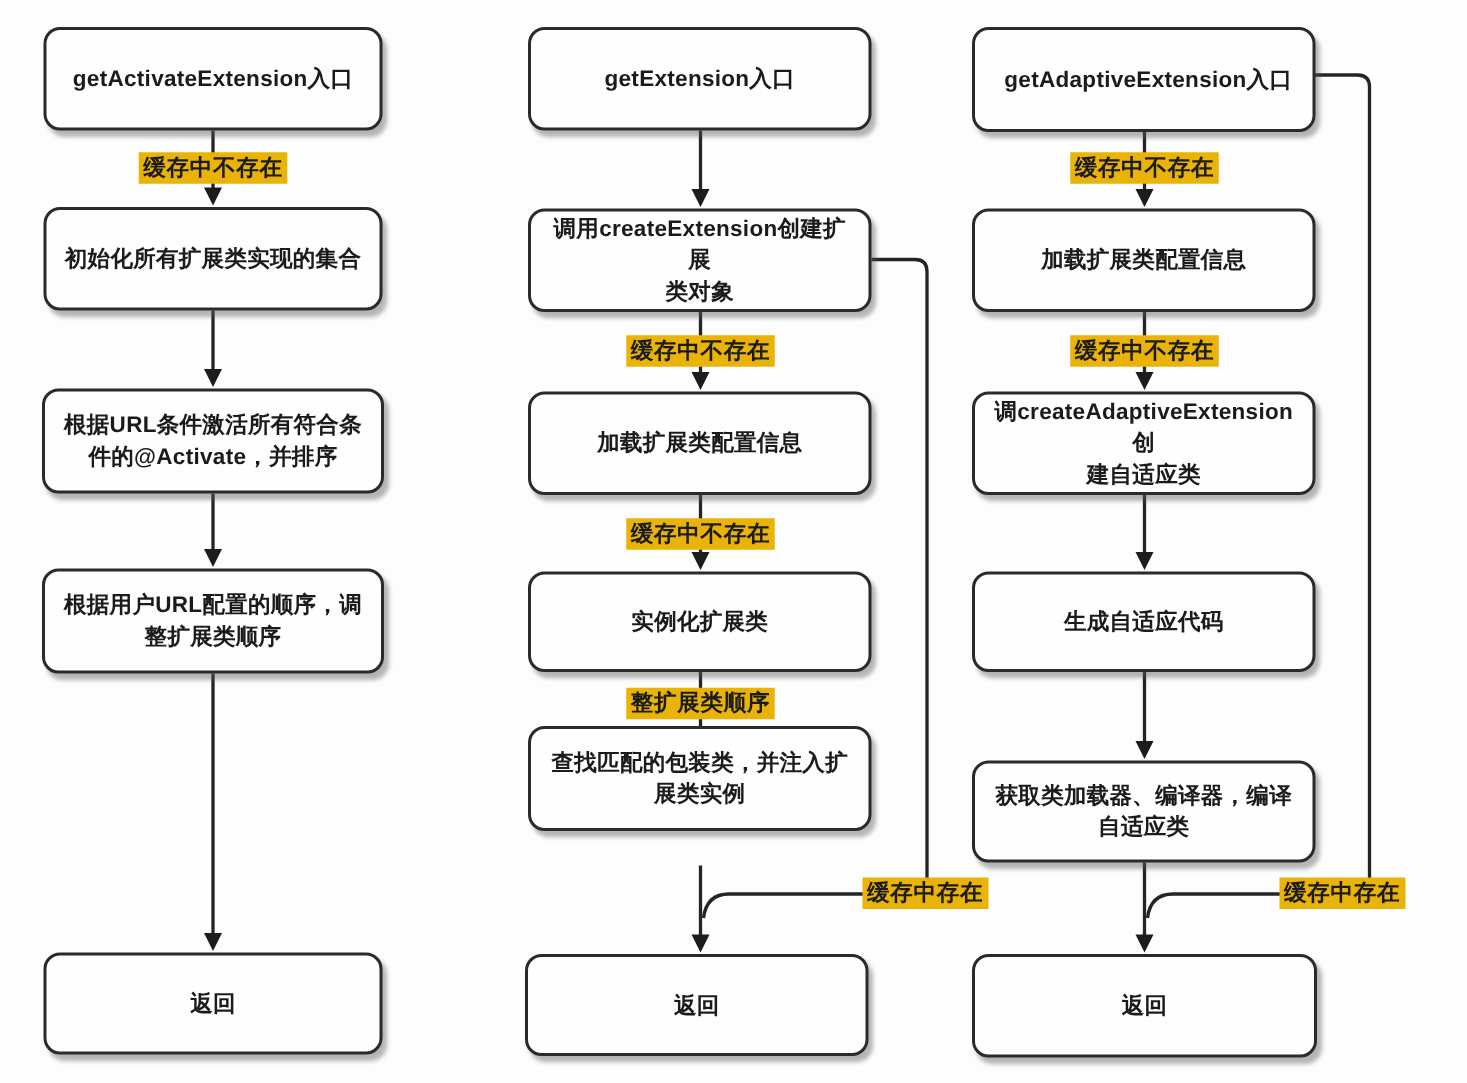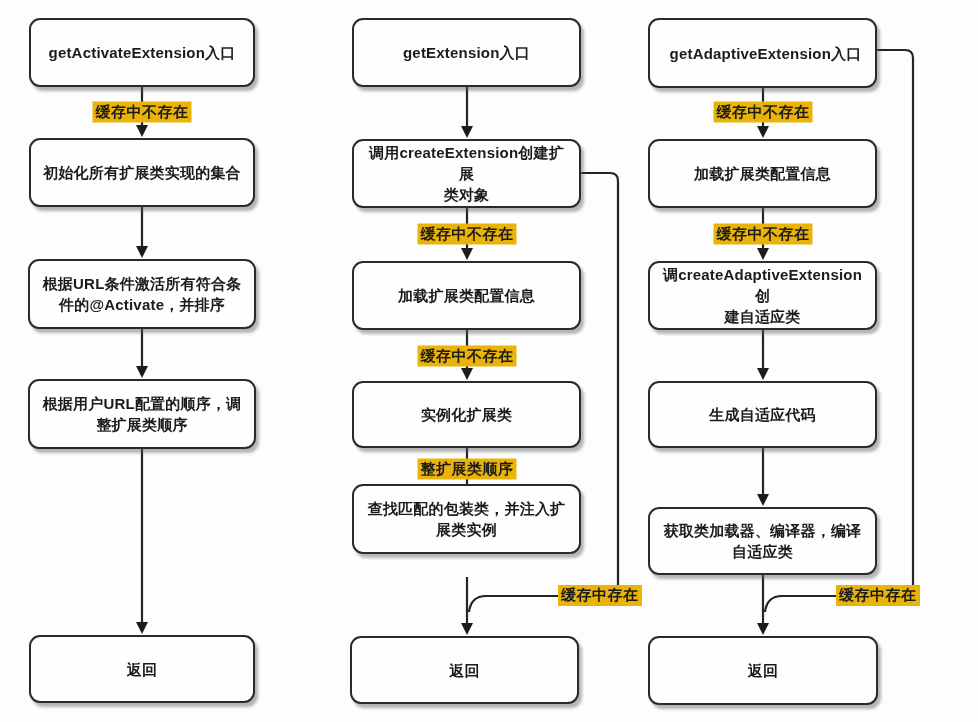--- a/index.html
+++ b/index.html
@@ -52,20 +52,21 @@
     background: #eab308;
     padding: 1px 3px;
     font-size: 15px;
     font-weight: bold;
     color: #1b1b1b;
     white-space: nowrap;
     letter-spacing: 0.5px;
   }
   .edge-label.corner {
     transform: none;
+    margin-left: 17px;
   }
 </style>
 </head>
 <body>
 
 <div id="canvas">
 
   <svg id="wires" viewBox="0 0 978 722" xmlns="http://www.w3.org/2000/svg">
 
     <g>

